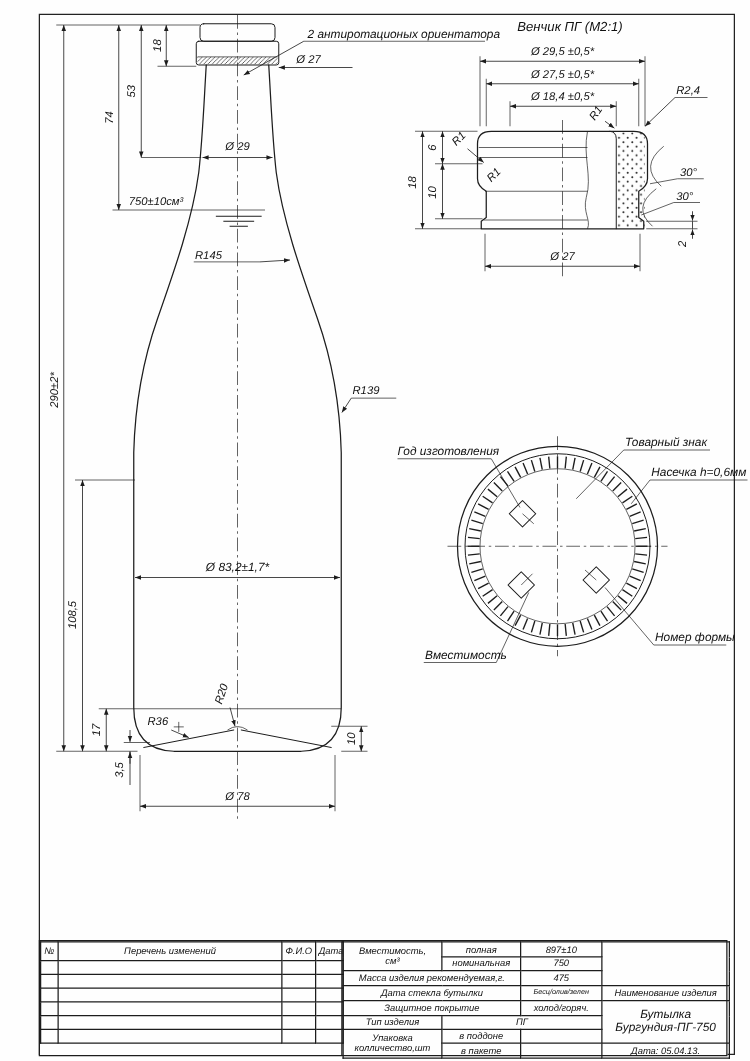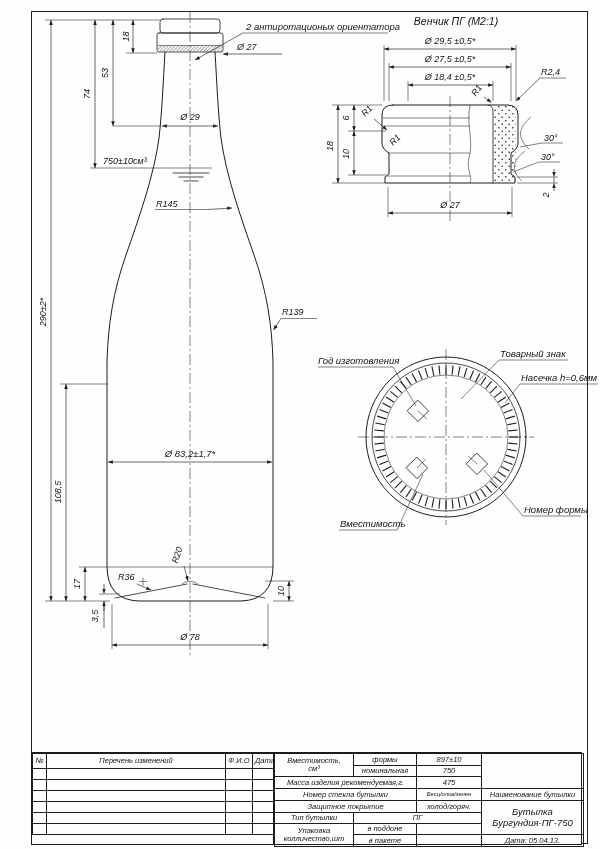--- a/index.html
+++ b/index.html
@@ -396,47 +396,47 @@
           <col style="width:63px">
           <col style="width:65px">
           <col style="width:102px">
         </colgroup>
       <tbody>
           <tr style="height:12px;">
         <td class="lt" rowspan="2">
           <span>Вместимость,</span><br>
           <span>см³</span>
         </td>
-        <td>формы</td>
+        <td>полная</td>
         <td>897±10</td>
         <td rowspan="3"></td>
       </tr>
       <tr style="height:11px;">
         <td>номинальная</td>
         <td>750</td>
       </tr>
       <tr style="height:12px;">
         <td class="lt" colspan="2">Масса изделия рекомендуемая,г.</td>
         <td>475</td>
       </tr>
       <tr style="height:12px;">
-        <td class="lt" colspan="2">Номер стекла бутылки</td>
+        <td class="lt" colspan="2">Дата стекла бутылки</td>
         <td class="small">Бесц/олив/зелен</td>
-        <td>Наименование бутылки</td>
+        <td>Наименование изделия</td>
       </tr>
       <tr style="height:12px;">
         <td class="lt" colspan="2">Защитное покрытие</td>
         <td>холод/горяч.</td>
         <td rowspan="3" class="prod">
           <span>Бутылка</span><br>
           <span>Бургундия-ПГ-750</span>
         </td>
       </tr>
       <tr style="height:11px;">
-        <td class="lt">Тип бутылки</td>
+        <td class="lt">Тип изделия</td>
         <td colspan="2">ПГ</td>
       </tr>
       <tr style="height:11px;margin-left:12px;">
         <td class="lt" rowspan="2">
           <span>Упаковка</span><br>
           <span>колличество,шт</span>
         </td>
         <td>в поддоне</td>
         <td></td>
       </tr>

